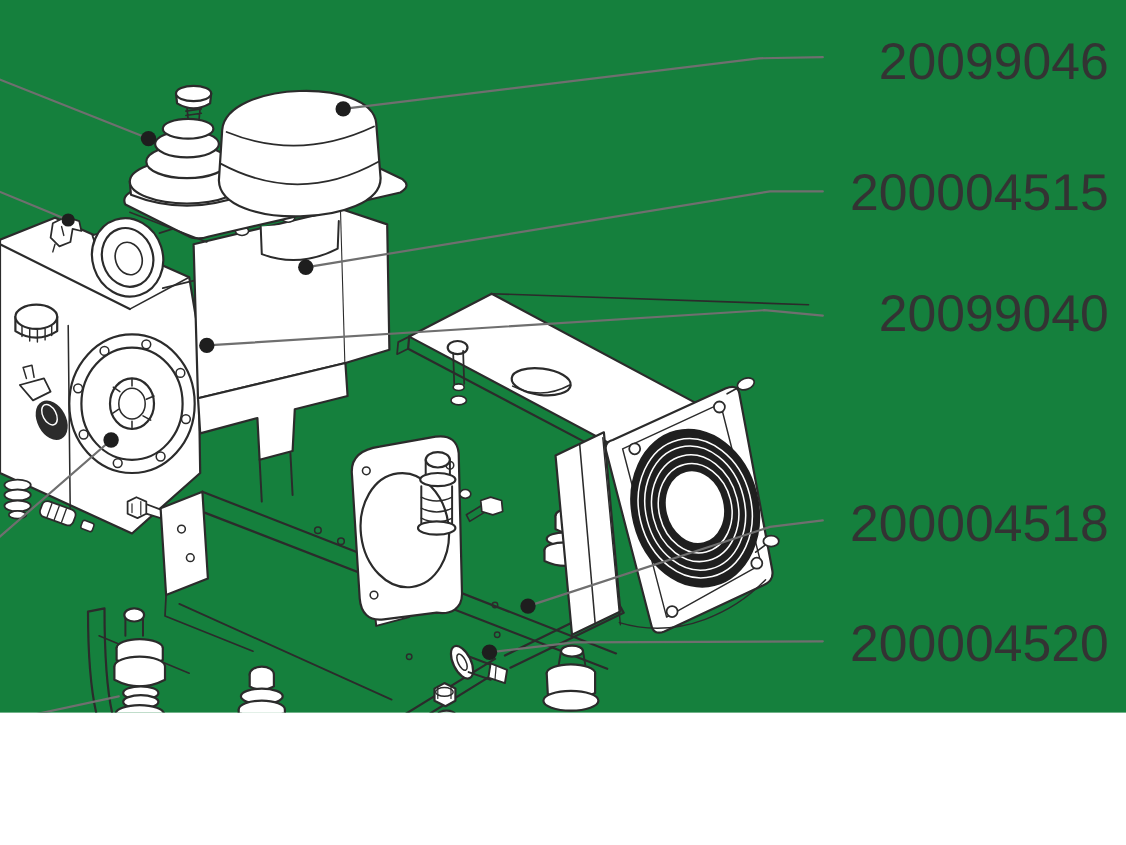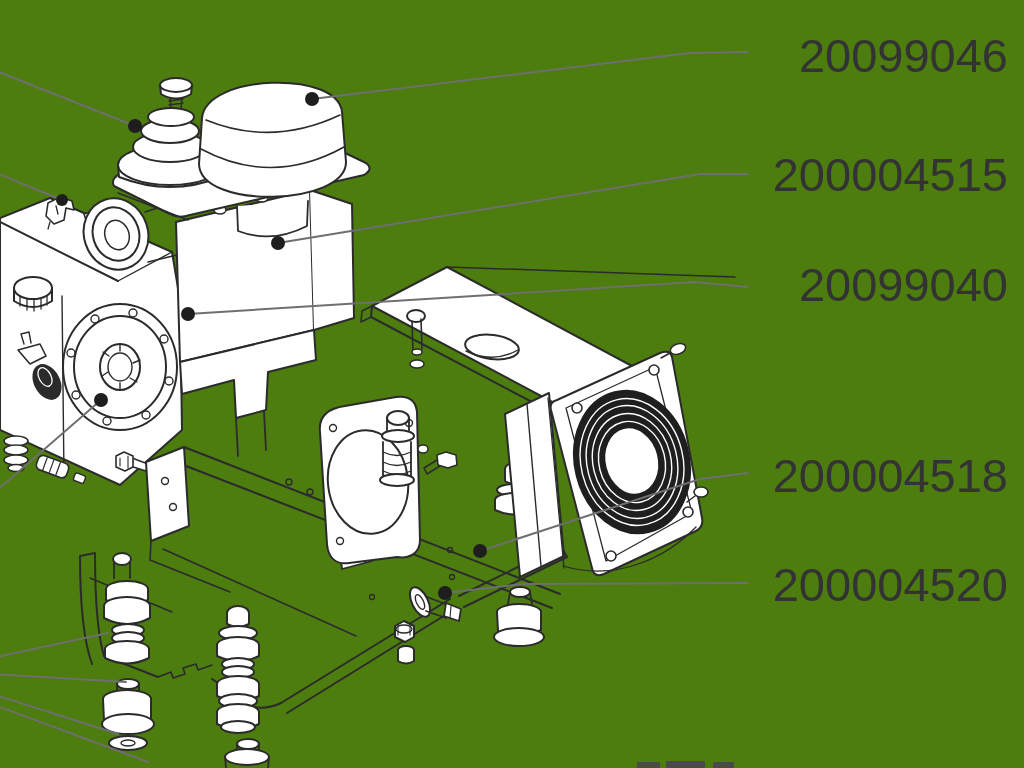--- a/index.html
+++ b/index.html
@@ -1,18 +1,18 @@
 <!DOCTYPE html>
 <html><head>
 <meta charset="utf-8">
 <style>
   html,body{margin:0;padding:0;background:#ffffff;}
   .stage{
-    position:relative;width:1024px;height:768px;overflow:hidden;
-    background:#4d7c0f;font-family:"Liberation Sans",sans-serif;
+    position:relative;width:1024px;height:648px;overflow:hidden;
+    background:#15803d;font-family:"Liberation Sans",sans-serif;
   }
   svg{display:block;position:absolute;left:0;top:0;}
   .part-label{font-family:"Liberation Sans",sans-serif;font-size:47px;}
 </style>
 </head>
 <body>
 
 <div class="stage">
 <svg width="1024" height="768" viewBox="0 0 1024 768">
 

